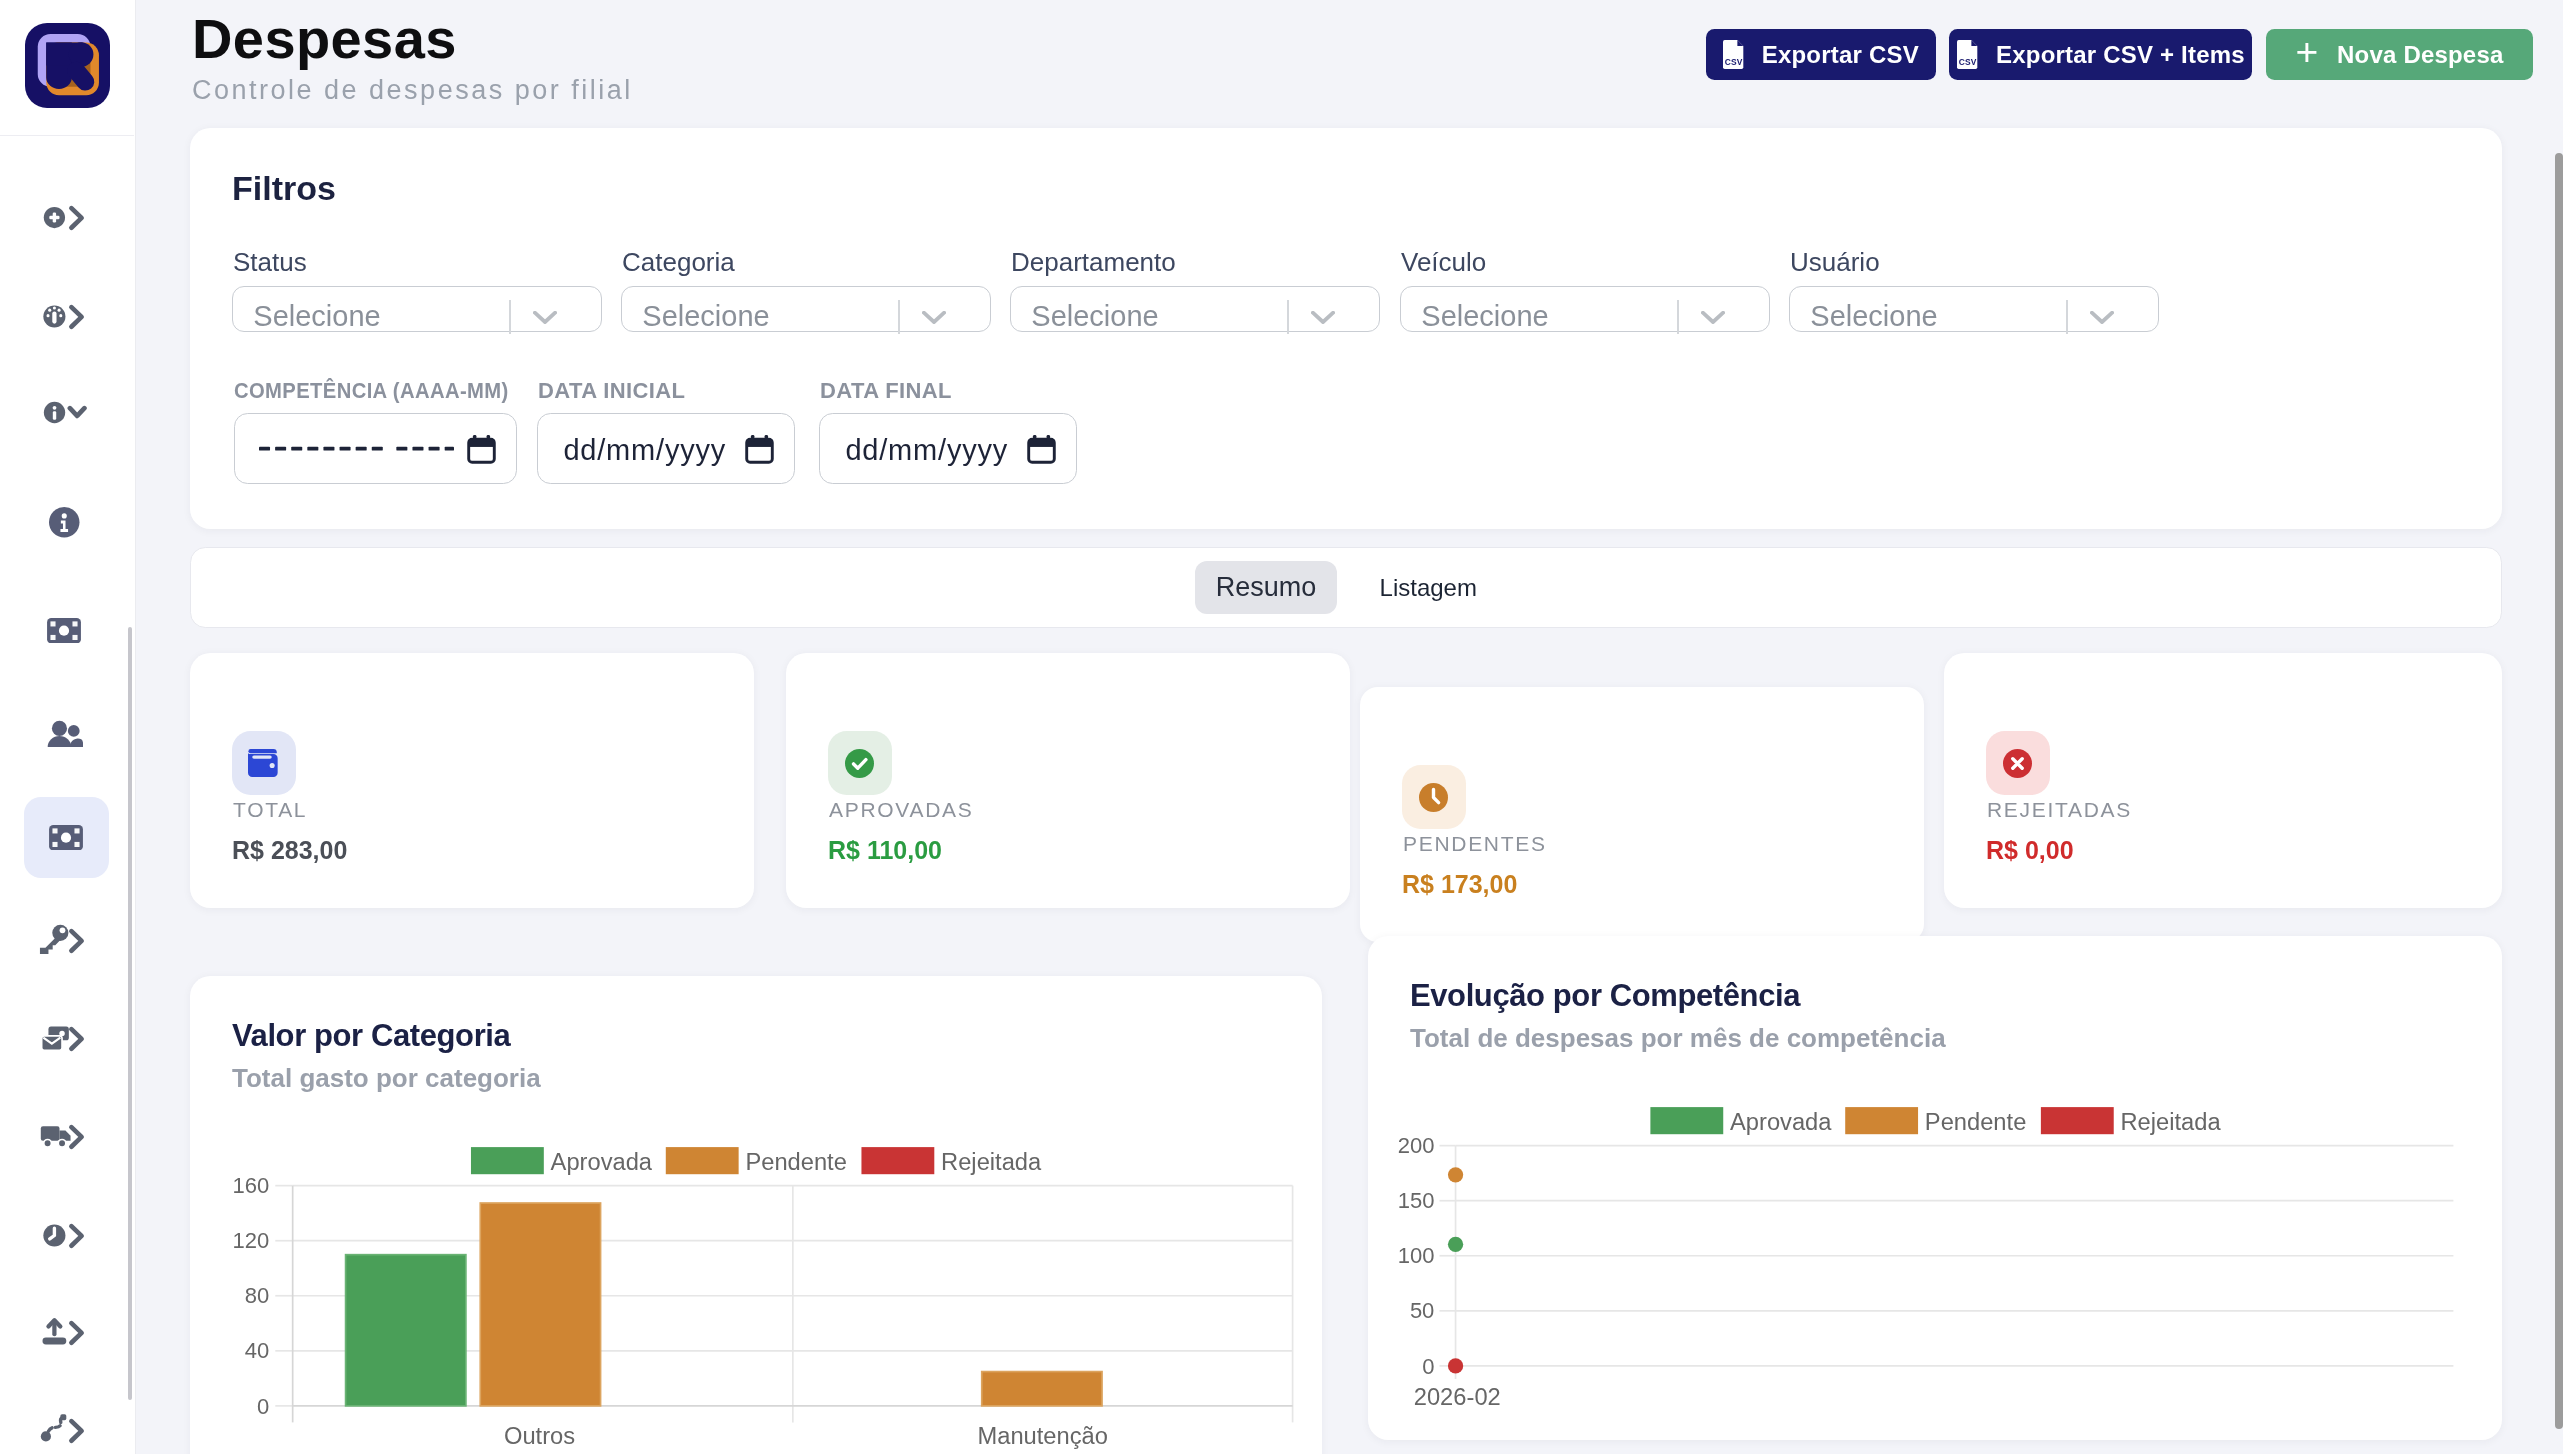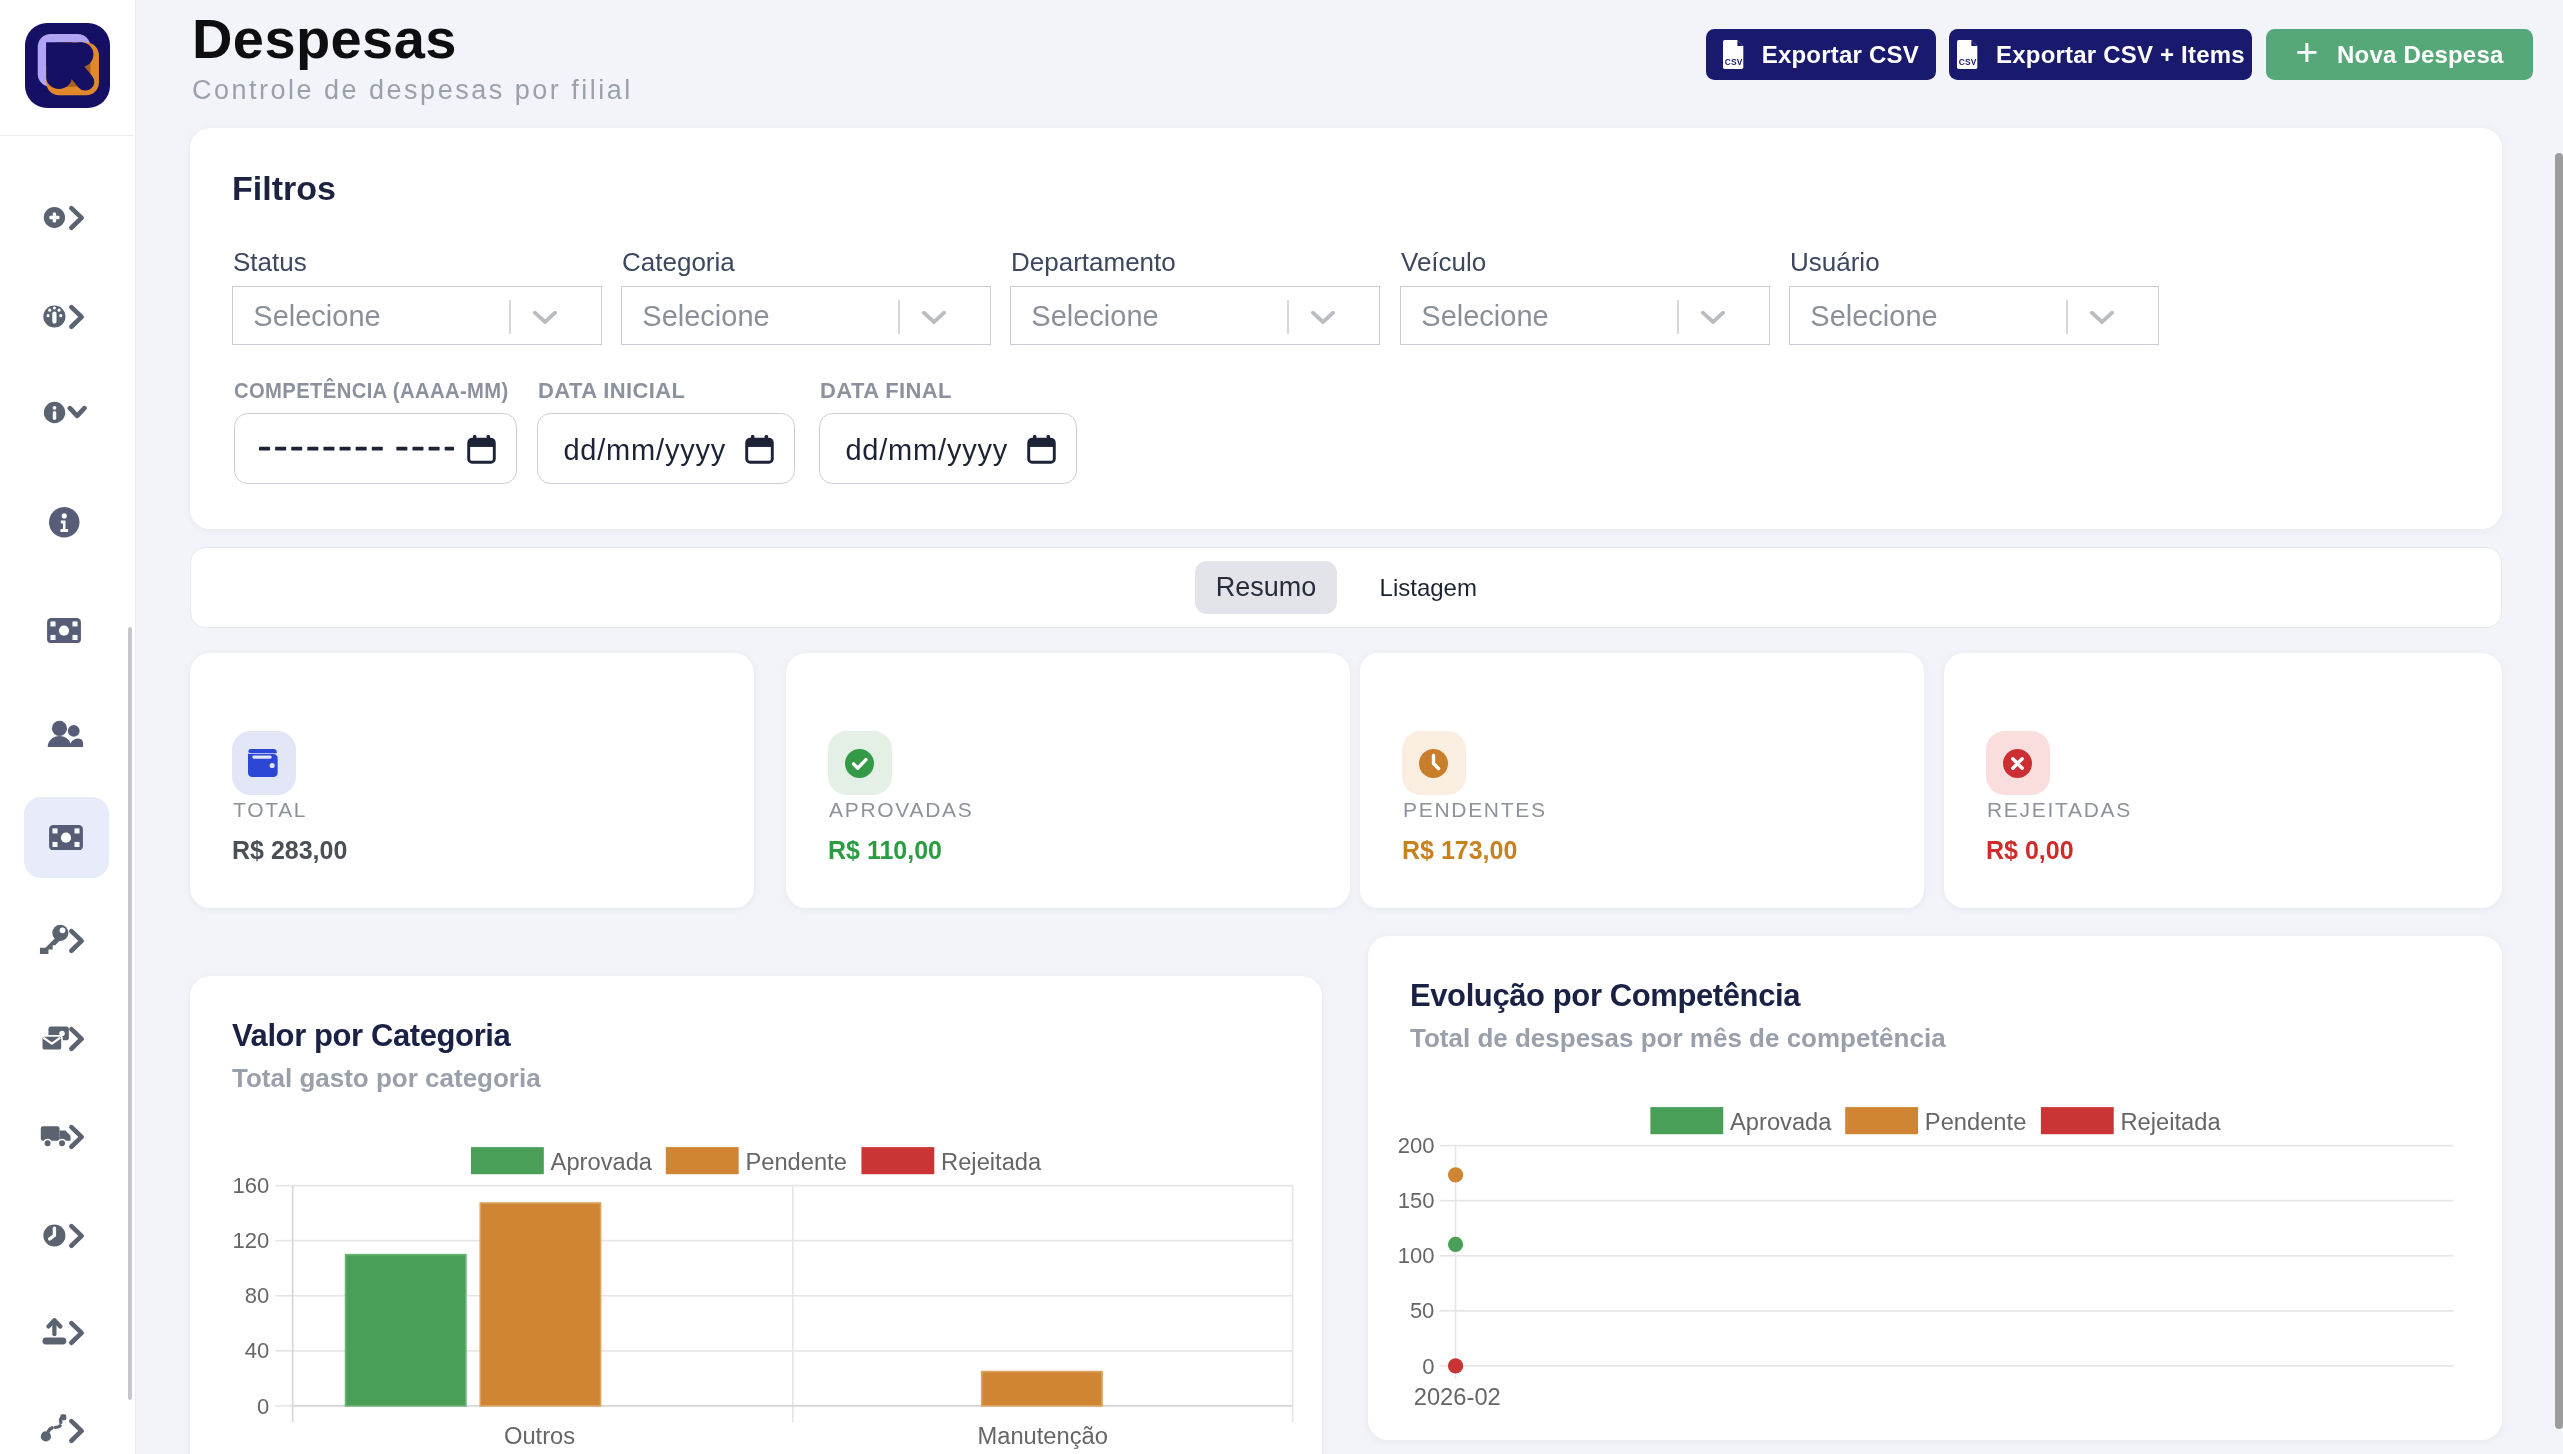--- a/index.html
+++ b/index.html
@@ -19,21 +19,21 @@
 .btnrow { position:absolute; top:29px; right:30px; height:51px; display:flex; gap:13.6px;margin-left:19px; }
 .btn { height:51px; border-radius:8.5px; display:flex; align-items:center; justify-content:center; color:#fff; font-size:24px; font-weight:700; letter-spacing:0.2px; }
 .btn.navy { background:#191a6e; }
 .btn.green { background:#56a879; }
 
 
 .card { position:absolute; background:#fff; border-radius:20.3px; box-shadow:0 1.7px 8.5px rgba(30,35,60,0.05); }
 
 
 .flabel { position:absolute; font-size:26px; color:#3d4760; }
-.selbox { position:absolute; top:286px; width:370px; height:59px; background:#fff; border:1.7px solid #c9cdd3; border-radius:0; }
+.selbox { position:absolute; top:286px; width:370px; height:46px; background:#fff; border:1.7px solid #c9cdd3; border-radius:12px; }
 .selbox .ph { position:absolute; left:20.3px; top:12.7px; font-size:29px; color:#8a9099; }
 .selbox .div { position:absolute; right:90px; top:12.7px; width:1.7px; height:34px; background:#d4d7db; }
 .dlabel { position:absolute; top:378px; font-size:22px; font-weight:700; color:#8b919d; letter-spacing:0.4px; transform-origin:left; }
 .dinput { position:absolute; top:413px; height:71px; background:#fff; border:1.7px solid #c9cdd3; border-radius:13.6px; }
 .dinput .val { position:absolute; left:25.4px; top:20.3px; font-size:29px; color:#1d2337; }
 
 
 .tabsbar { position:absolute; left:190px; top:547px; width:2312px; height:81px; background:#fff; border:1.7px solid #e7e8ee; border-radius:15.3px; display:flex; align-items:center; justify-content:center; }
 .tabpill { background:#e3e4e9; border-radius:12px; height:53px; padding:12px 21px; display:flex; align-items:center; font-size:27px; color:#272d3b; }
 .tabplain { margin-left:22px; font-size:24px; color:#1c2433; padding:0 20.3px; }
@@ -288,21 +288,21 @@
 </div>
 <div class="card" style="left:760px;top:653px;width:564px;height:255px;margin-left:26px;">
   <div class="kicon" style="background:#e4efe5;"></div>
   <svg style="position:absolute;left:59px;top:96px;" width="29" height="29" viewBox="0 0 34 34">
     <circle cx="17" cy="17" r="17" fill="#359a47"></circle>
     <path d="M10 17.5 L15 22.5 L24.5 12.5" fill="none" stroke="#fff" stroke-width="4" stroke-linecap="round" stroke-linejoin="round"></path>
   </svg>
   <div class="klabel">APROVADAS</div>
   <div class="kvalue" style="color:#2a9c41;">R$ 110,00</div>
 </div>
-<div class="card" style="left:1360px;top:653px;width:564px;height:255px;border-radius:18px;">
+<div class="card" style="left:1360px;top:687px;width:564px;height:255px;border-radius:18px;">
   <div class="kicon" style="background:#faeee1;"></div>
   <svg style="position:absolute;left:59px;top:96px;" width="29" height="29" viewBox="0 0 34 34">
     <circle cx="17" cy="17" r="17" fill="#c87e2b"></circle>
     <path d="M17 17 L17 7.5 M17 17 L23 23" fill="none" stroke="#fff" stroke-width="4" stroke-linecap="round"></path>
   </svg>
   <div class="klabel">PENDENTES</div>
   <div class="kvalue" style="color:#c9801f;text-align:center;">R$ 173,00</div>
 </div>
 <div class="card" style="left:1944px;top:653px;width:558px;height:255px;">
   <div class="kicon" style="background:#fadddd;"></div>

